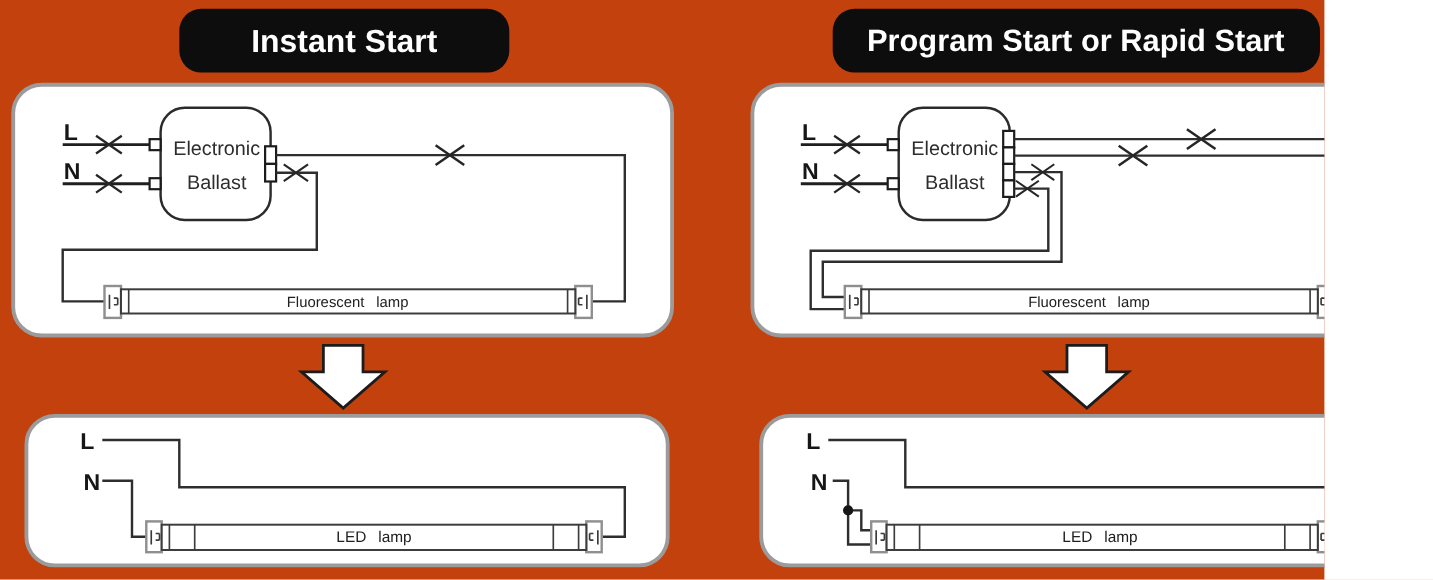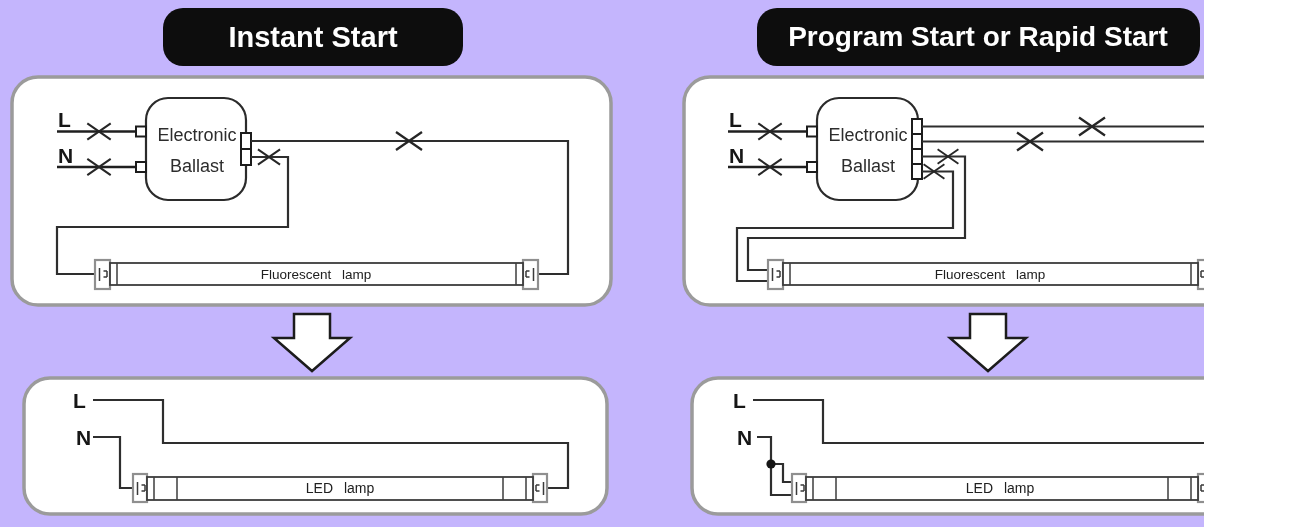--- a/index.html
+++ b/index.html
@@ -1,16 +1,16 @@
 <!DOCTYPE html>
 <html><head>
 <meta charset="utf-8">
 <style>
   html,body{margin:0;padding:0;background:#ffffff;}
-  .canvas{position:relative;width:1204px;height:527px;background:#c4b5fd;
+  .canvas{position:relative;width:1204px;height:527px;background:#c2410c;
           font-family:"Liberation Sans",sans-serif;overflow:hidden;}
   svg{display:block;}
   .panel{fill:#ffffff;stroke:#9b9b9b;stroke-width:3.5;}
   .banner{fill:#0d0d0d;}
   .banner-txt{fill:#ffffff;font-weight:bold;font-size:29px;}
   .banner-txt.sm{font-size:28px;}
   .wire{fill:none;stroke:#2e2e2e;stroke-width:2.2;}
   .feed{fill:none;stroke:#1f1f1f;stroke-width:2.6;}
   .lbl{fill:#161616;font-weight:bold;font-size:21px;}
   .ballast-box{fill:#ffffff;stroke:#2b2b2b;stroke-width:2.2;}

